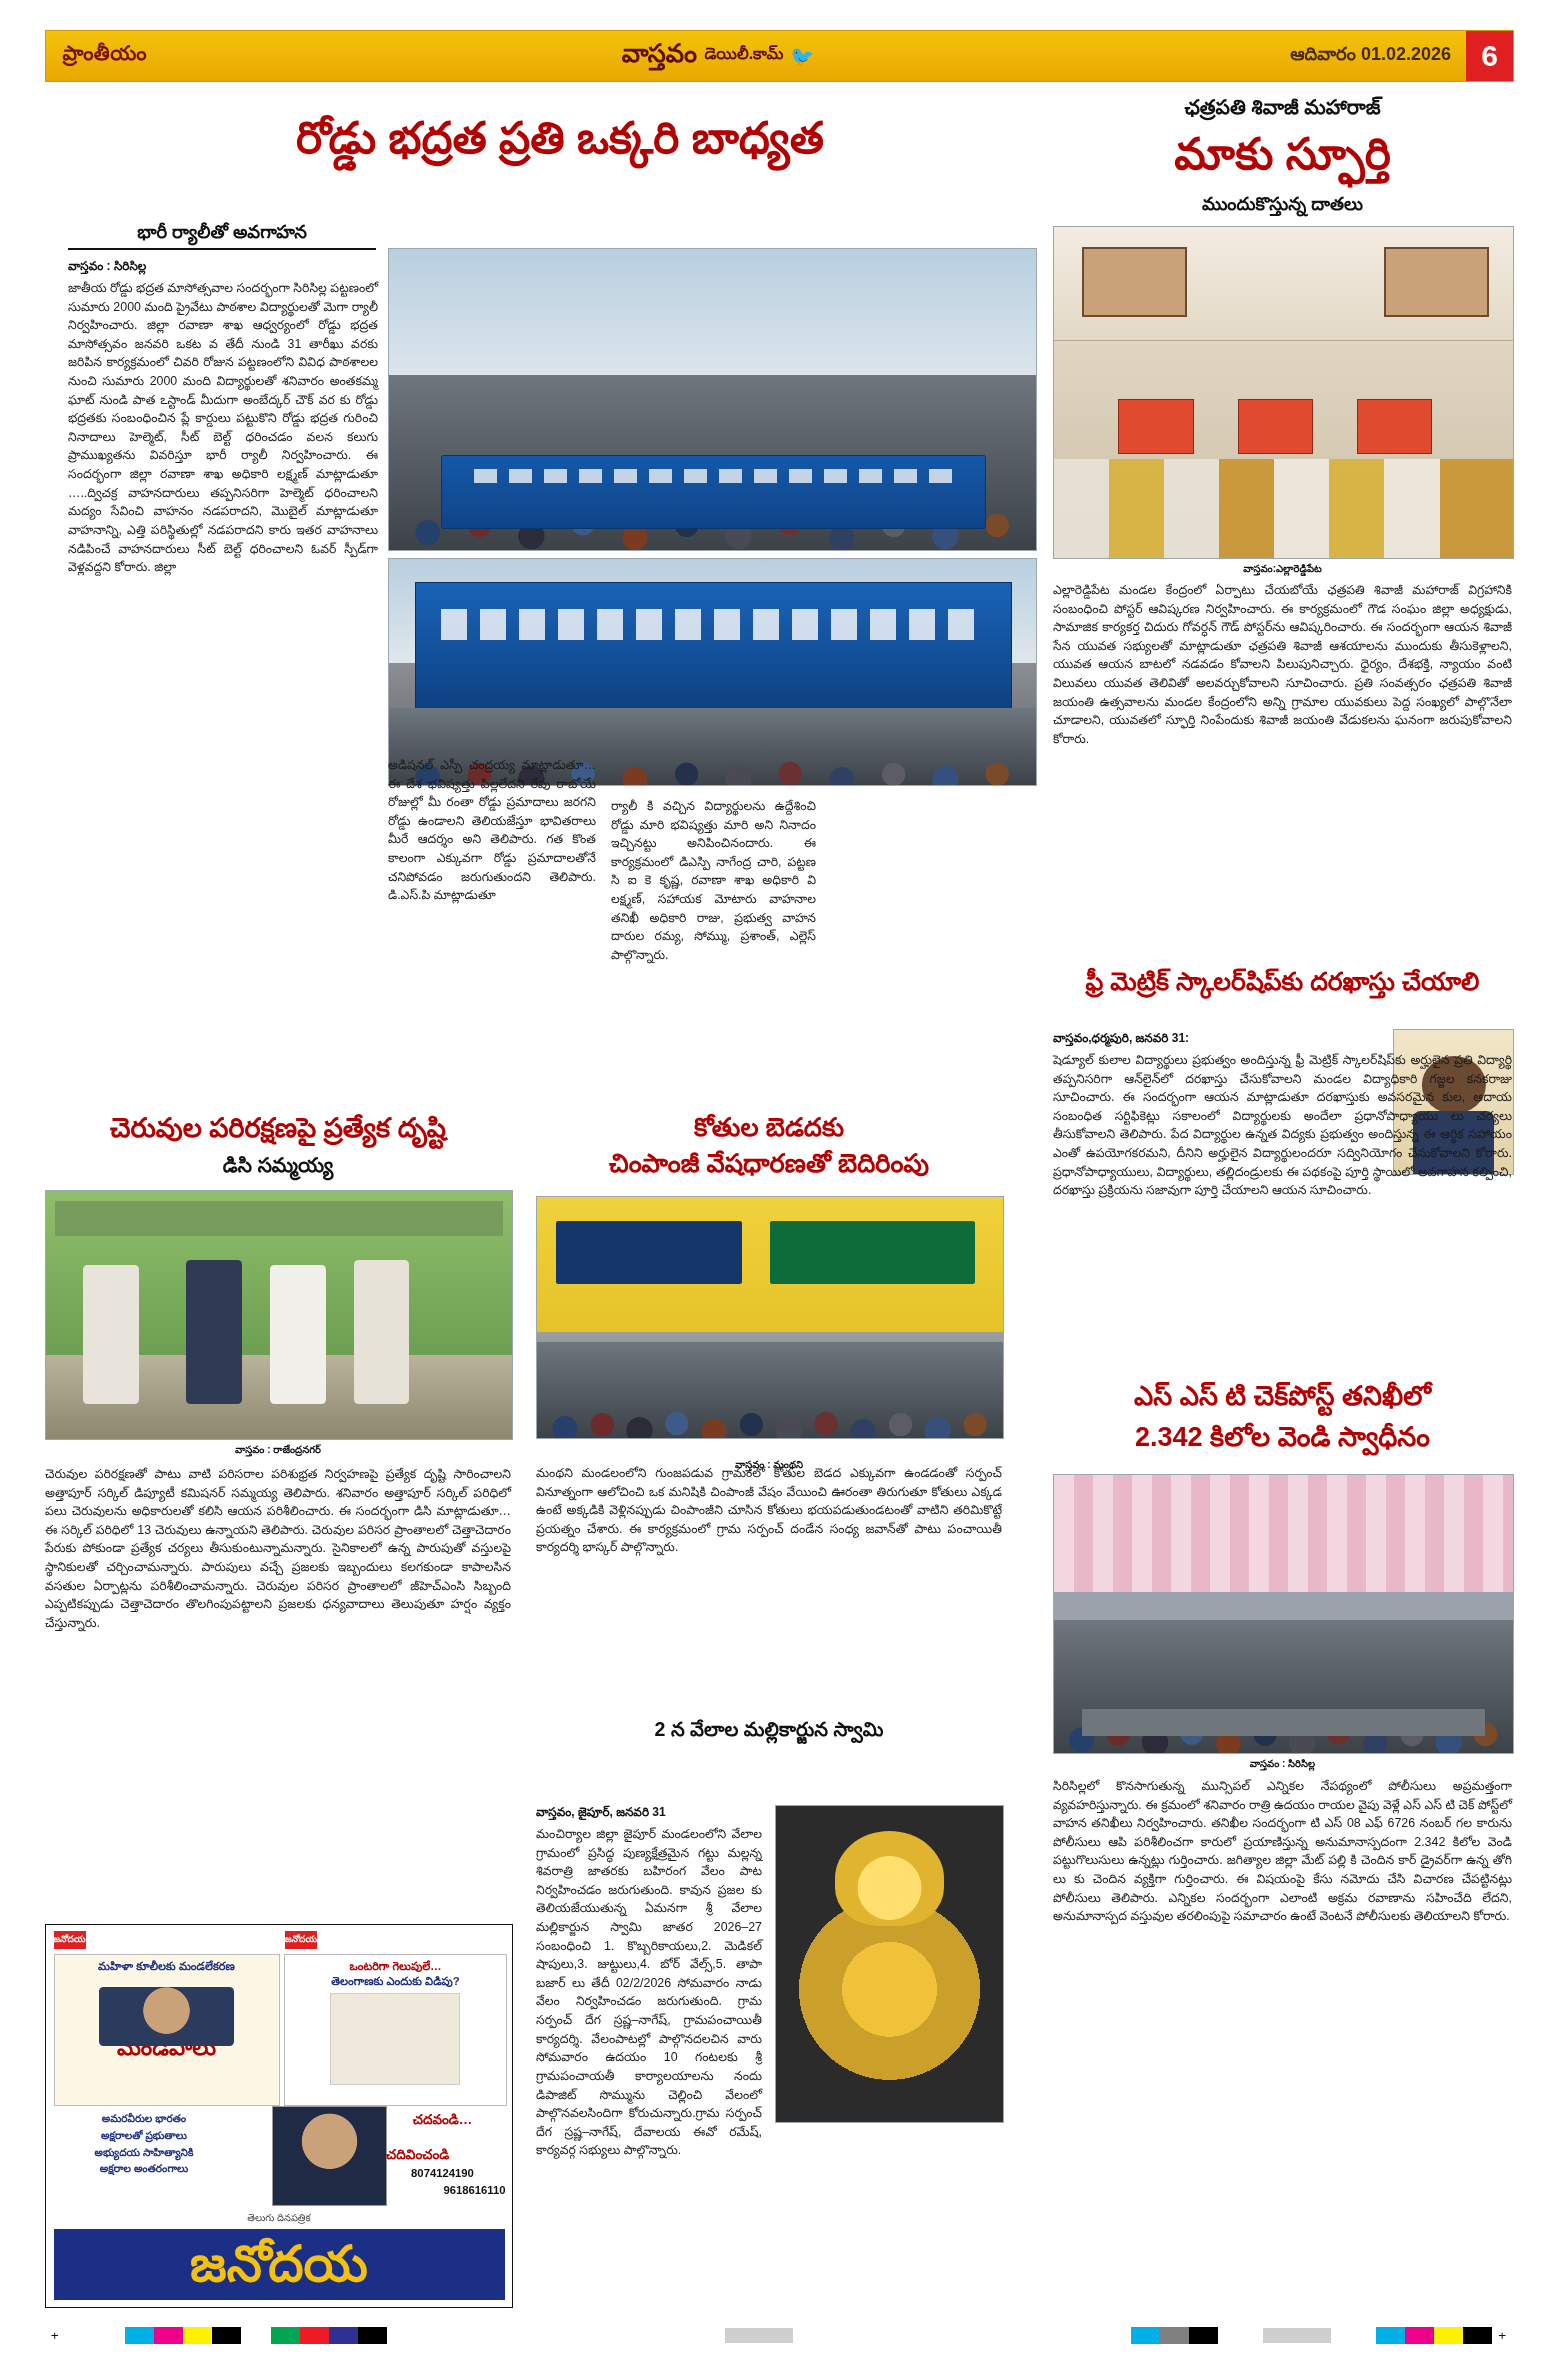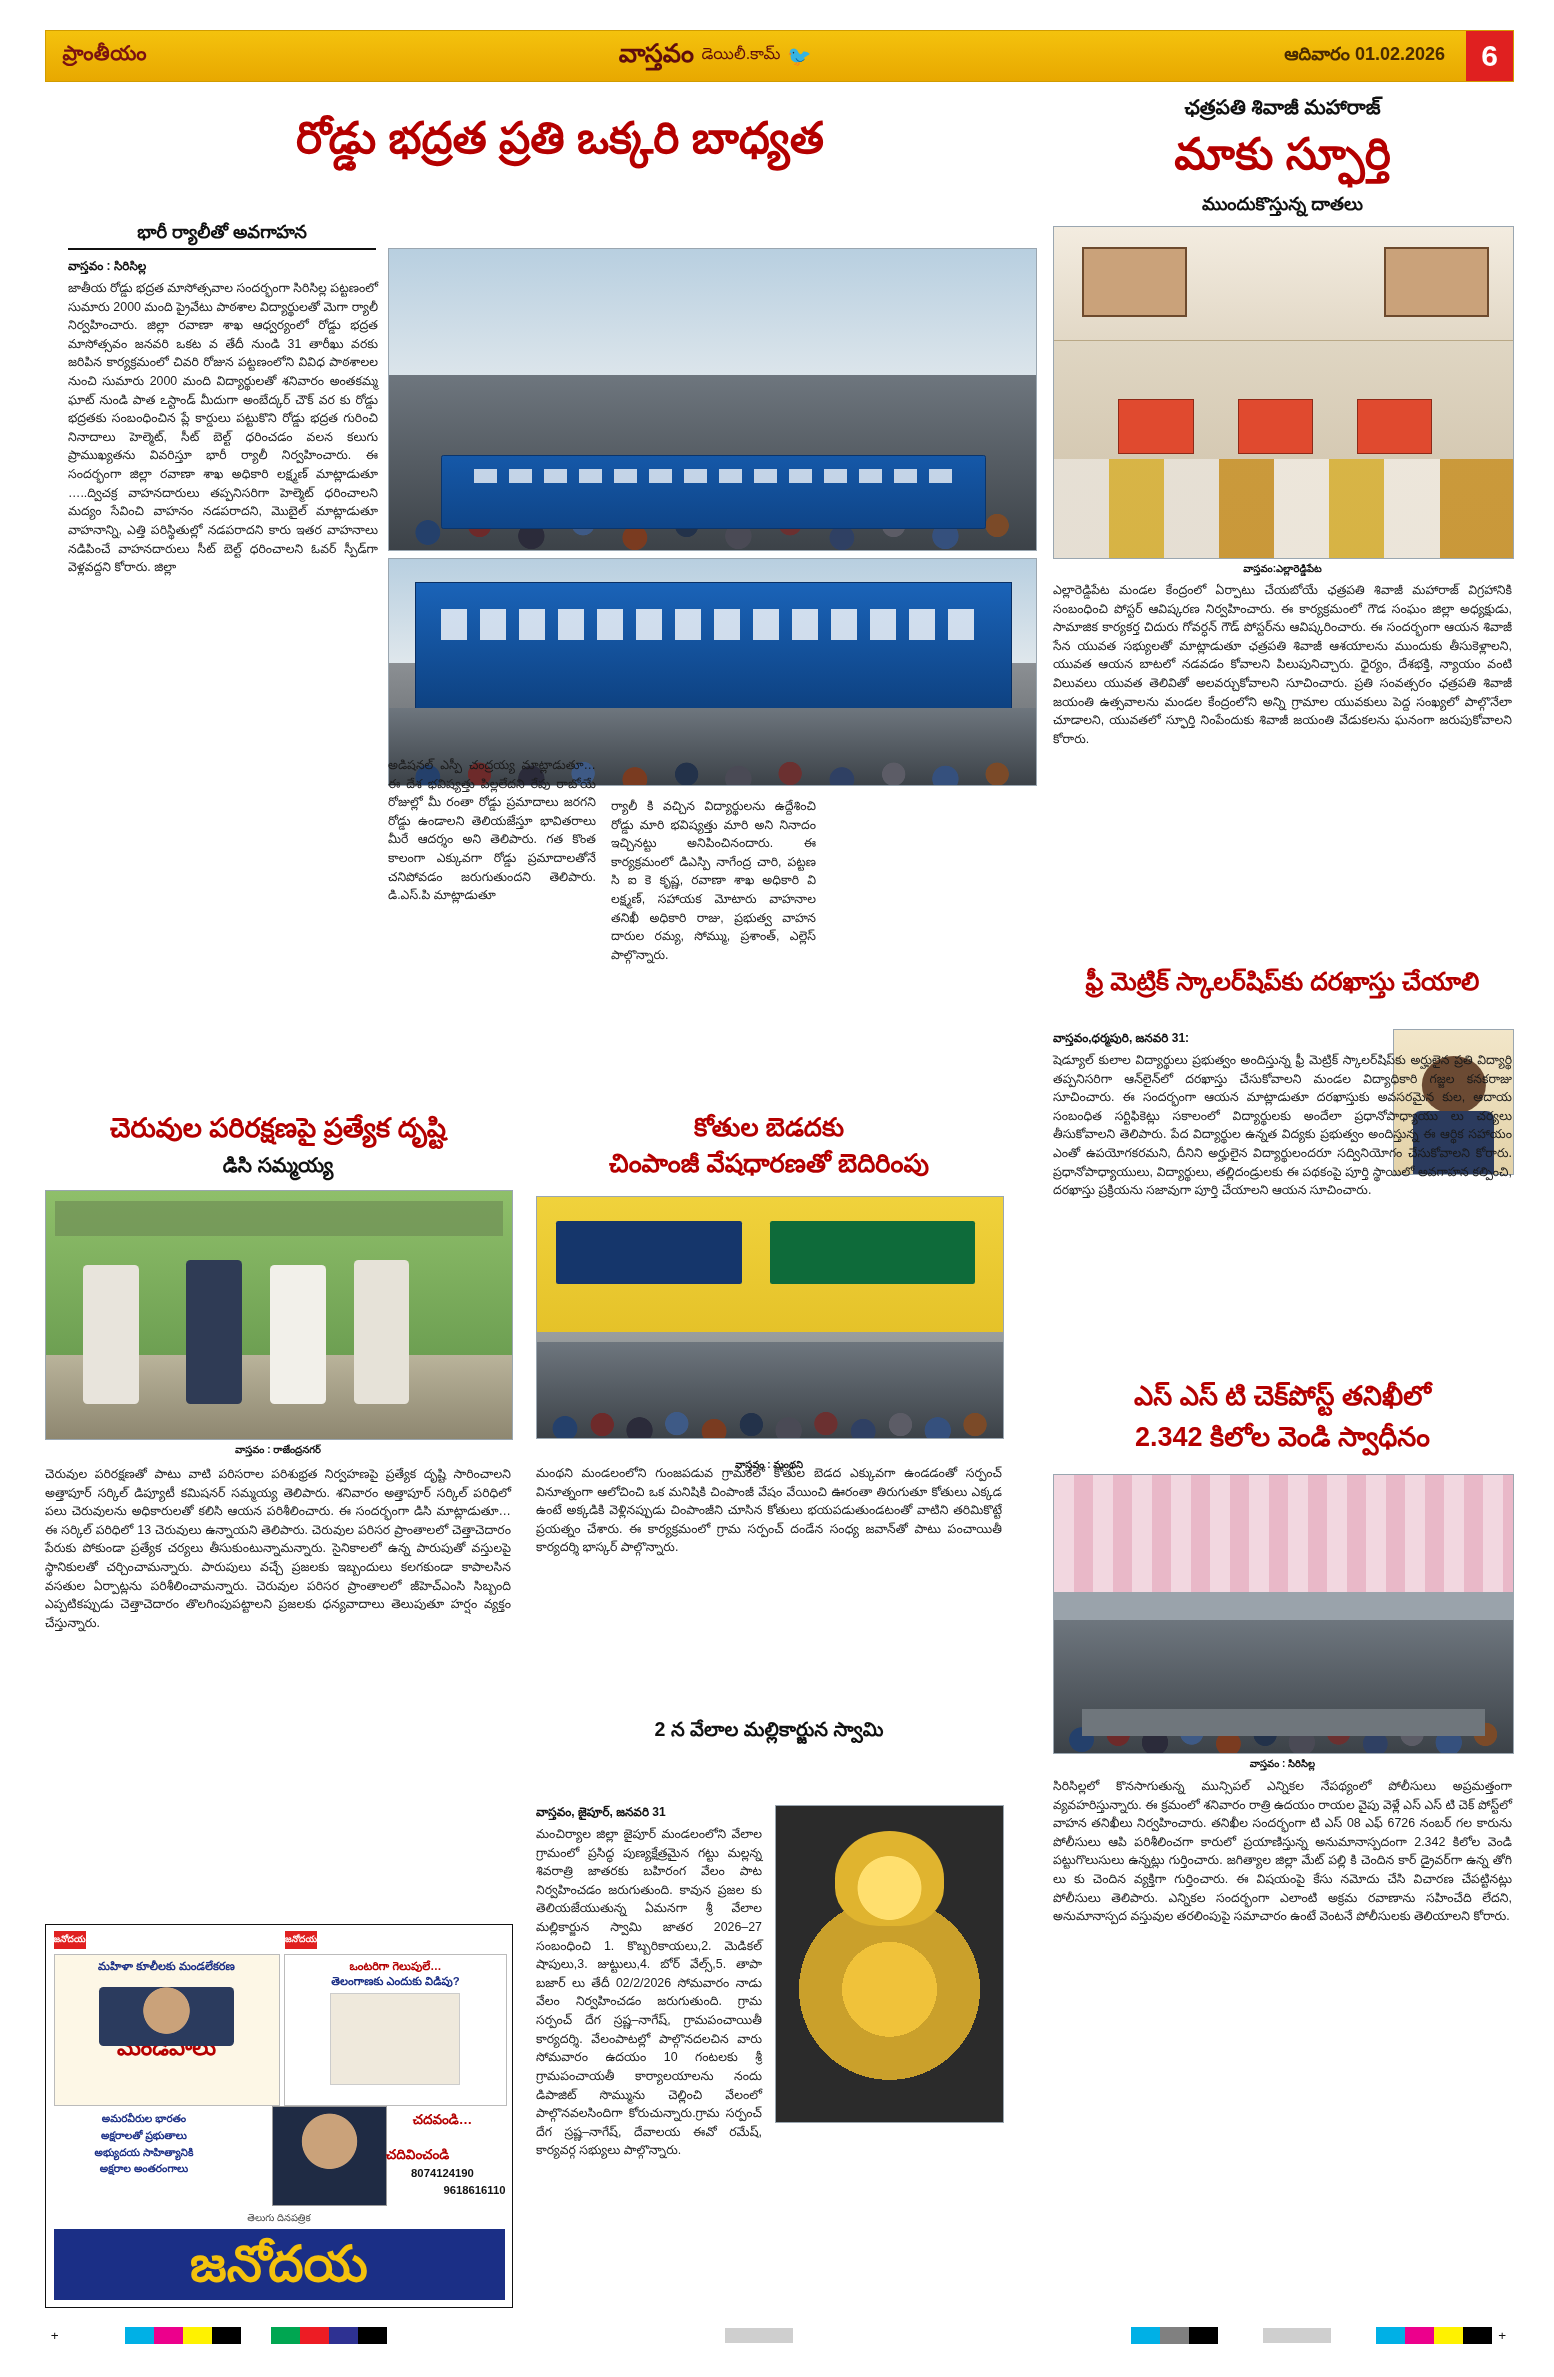--- a/index.html
+++ b/index.html
@@ -24,24 +24,24 @@
     display:flex;align-items:center;justify-content:space-between;
     border:0.8px solid #d19c00;
   }
   .mh-left{
     font-size:20.3px;font-weight:bold;color:#7a1111;padding-left:16.5px;letter-spacing:0.4px;
   }
   .mh-center{
     display:flex;align-items:center;gap:7.5px;
   }
   .mh-title{font-size:25.6px;font-weight:bold;color:#5f0d0d;}
-  .mh-sub{font-size:16px;font-weight:normal;color:#5f0d0d;}
+  .mh-sub{font-size:16px;font-weight:bold;color:#5f0d0d;}
   .mh-bird{font-size:19.6px;color:#3a2a00;}
   .mh-right{display:flex;align-items:center;}
-  .mh-date{font-size:18px;font-weight:bold;color:#4a2a00;padding-right:21px;}
+  .mh-date{font-size:18px;font-weight:bold;color:#4a2a00;padding-right:15px;}
   .mh-page{
     width:47px;height:50px;background:#e02020;color:#fff;font-size:30px;font-weight:bold;
     display:flex;align-items:center;justify-content:center;
   }
 
   
   .hl{ 
     color:#b40000;font-weight:bold;text-align:center;line-height:1.12;
   }
   .sub-hl{color:#111;font-weight:bold;text-align:center;}

